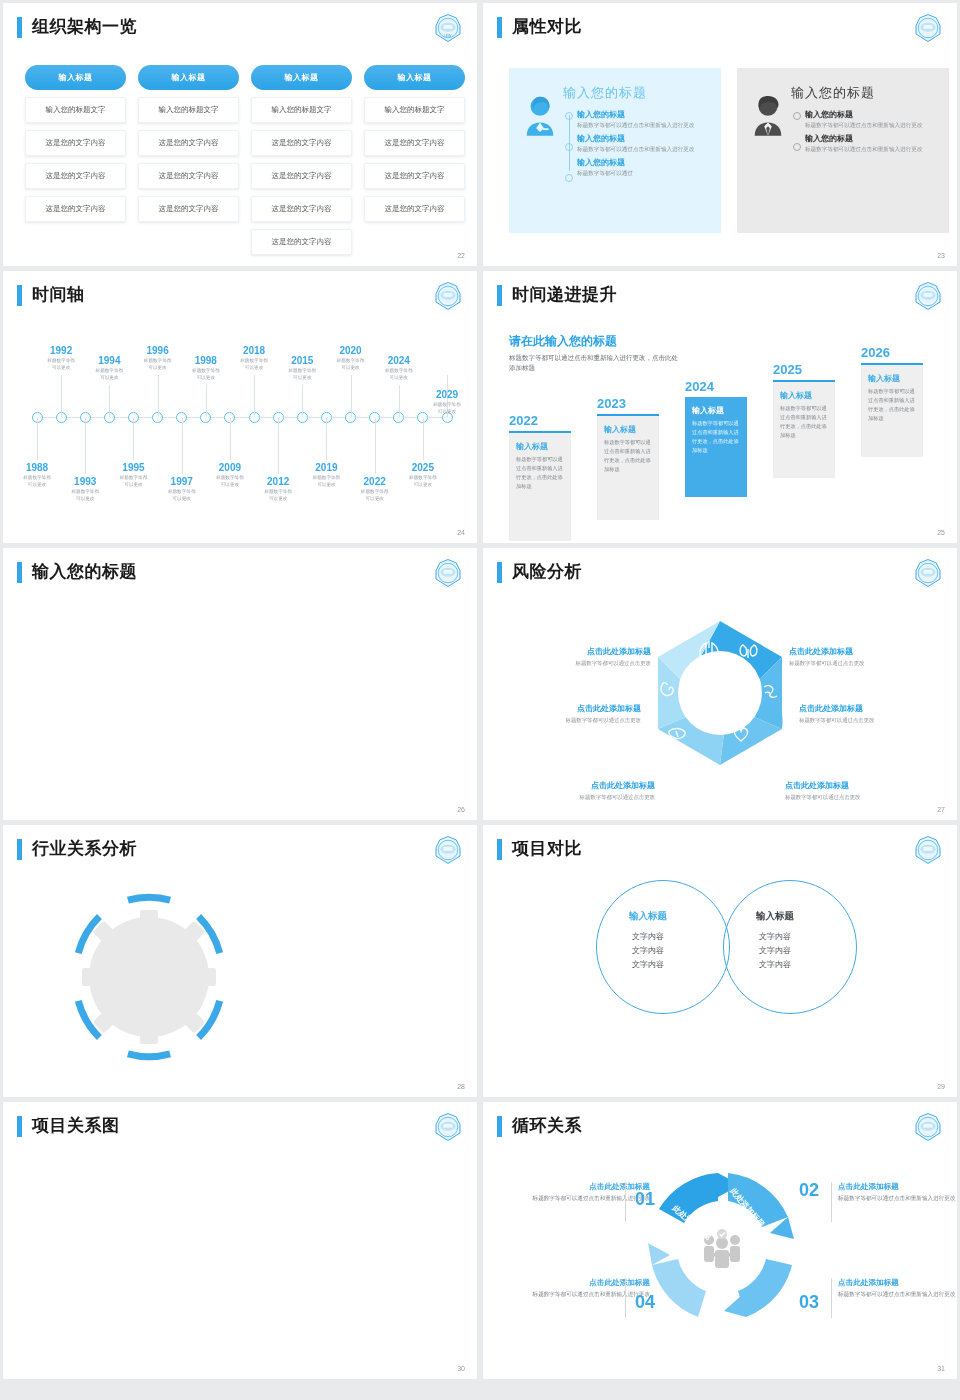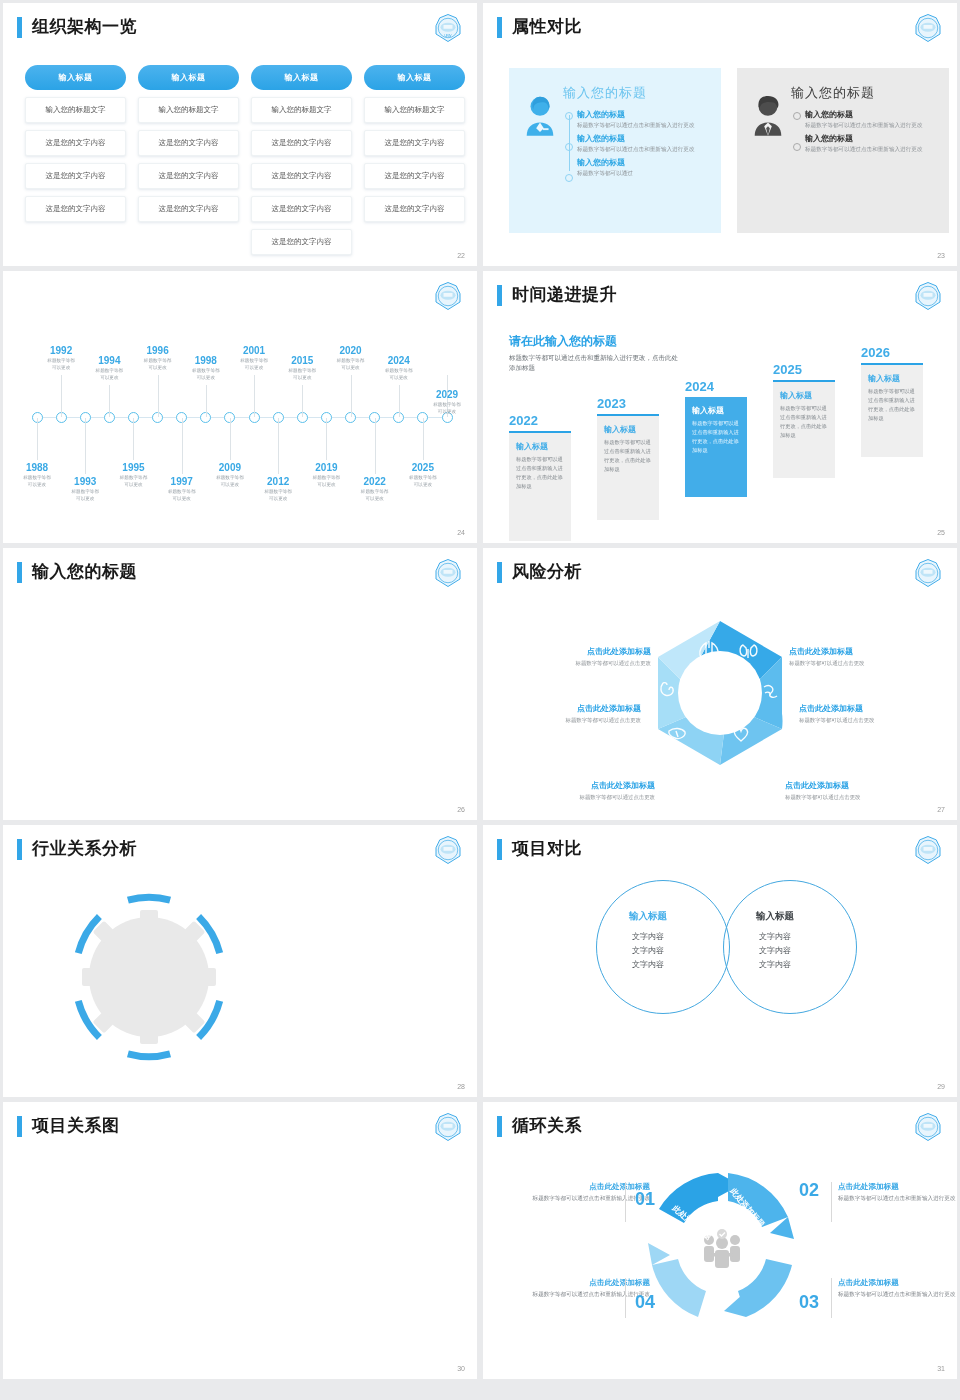--- a/index.html
+++ b/index.html
@@ -251,20 +251,24 @@
               </div>
             </div>
           </div>
         </div>
       </div>
     </div>
     <div class="pgnum">23</div>
   </div>
 
   <div class="slide">
+    <div class="slide-head">
+      <div class="accent-bar"></div>
+      <div class="slide-title">时间轴</div>
+    </div>
     <svg class="logo" viewBox="0 0 40 40">
       <polygon points="20,2 31,6.5 36,17 36,28 20,38 4,28 4,17 9,6.5" fill="#e8f5fd" stroke="#2ba3e6" stroke-width="1.2"></polygon>
       <circle cx="20" cy="20" r="13" fill="none" stroke="#49b0e8" stroke-width="1"></circle>
       <ellipse cx="20" cy="19" rx="10" ry="6" fill="#bfe4f7"></ellipse>
       <rect x="14" y="16" width="12" height="5" fill="#ffffff" opacity=".75"></rect>
     </svg>
     <div class="s24-zone" id="s24zone">
       <div class="s24-axis"></div>
     <div class="s24-node" style="left: 34px;"></div>
         <div class="s24-stem" style="left: 34px; top: 147px; height: 42px;"></div>
@@ -316,21 +320,21 @@
         </div>
         <div class="s24-node" style="left: 226.941px;"></div>
         <div class="s24-stem" style="left: 226.941px; top: 147px; height: 42px;"></div>
         <div class="s24-lbl" style="left: 226.941px; top: 191px;">
           <div class="s24-year">2009</div>
           <div class="s24-sub">标题数字等都<br>可以更改</div>
         </div>
         <div class="s24-node" style="left: 251.059px;"></div>
         <div class="s24-stem" style="left: 251.059px; top: 104px; height: 42px;"></div>
         <div class="s24-lbl" style="left: 251.059px; top: 74px;">
-          <div class="s24-year">2001</div>
+          <div class="s24-year">2018</div>
           <div class="s24-sub">标题数字等都<br>可以更改</div>
         </div>
         <div class="s24-node" style="left: 275.176px;"></div>
         <div class="s24-stem" style="left: 275.176px; top: 147px; height: 56px;"></div>
         <div class="s24-lbl" style="left: 275.176px; top: 205px;">
           <div class="s24-year">2012</div>
           <div class="s24-sub">标题数字等都<br>可以更改</div>
         </div>
         <div class="s24-node" style="left: 299.294px;"></div>
         <div class="s24-stem" style="left: 299.294px; top: 114px; height: 32px;"></div>

